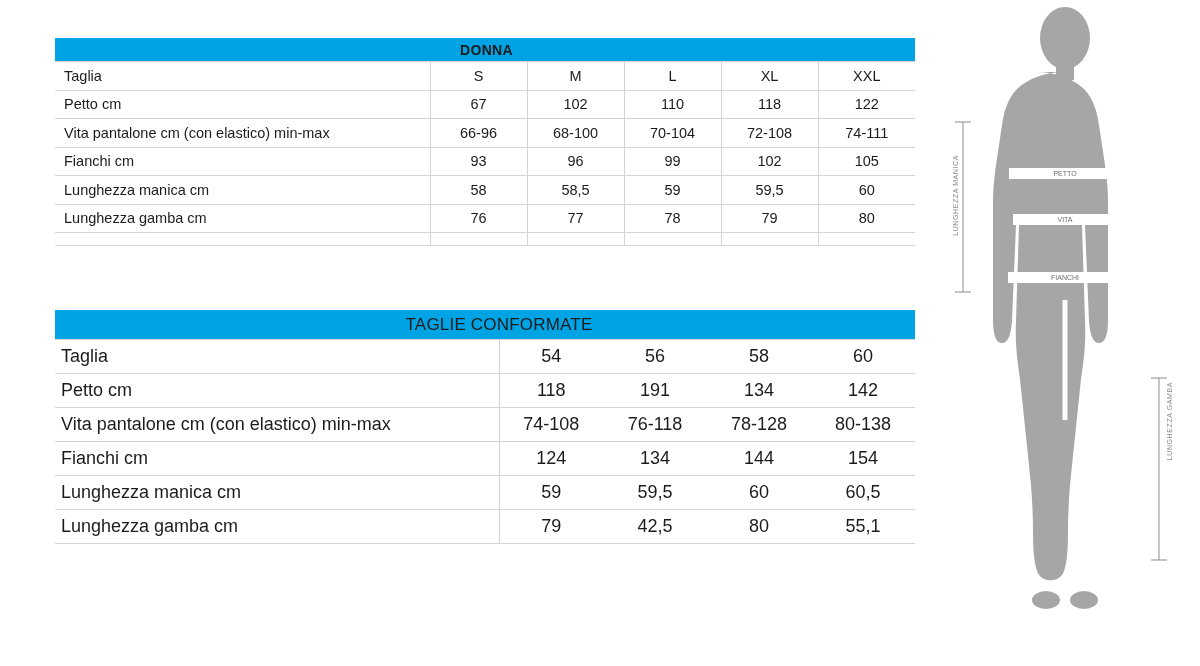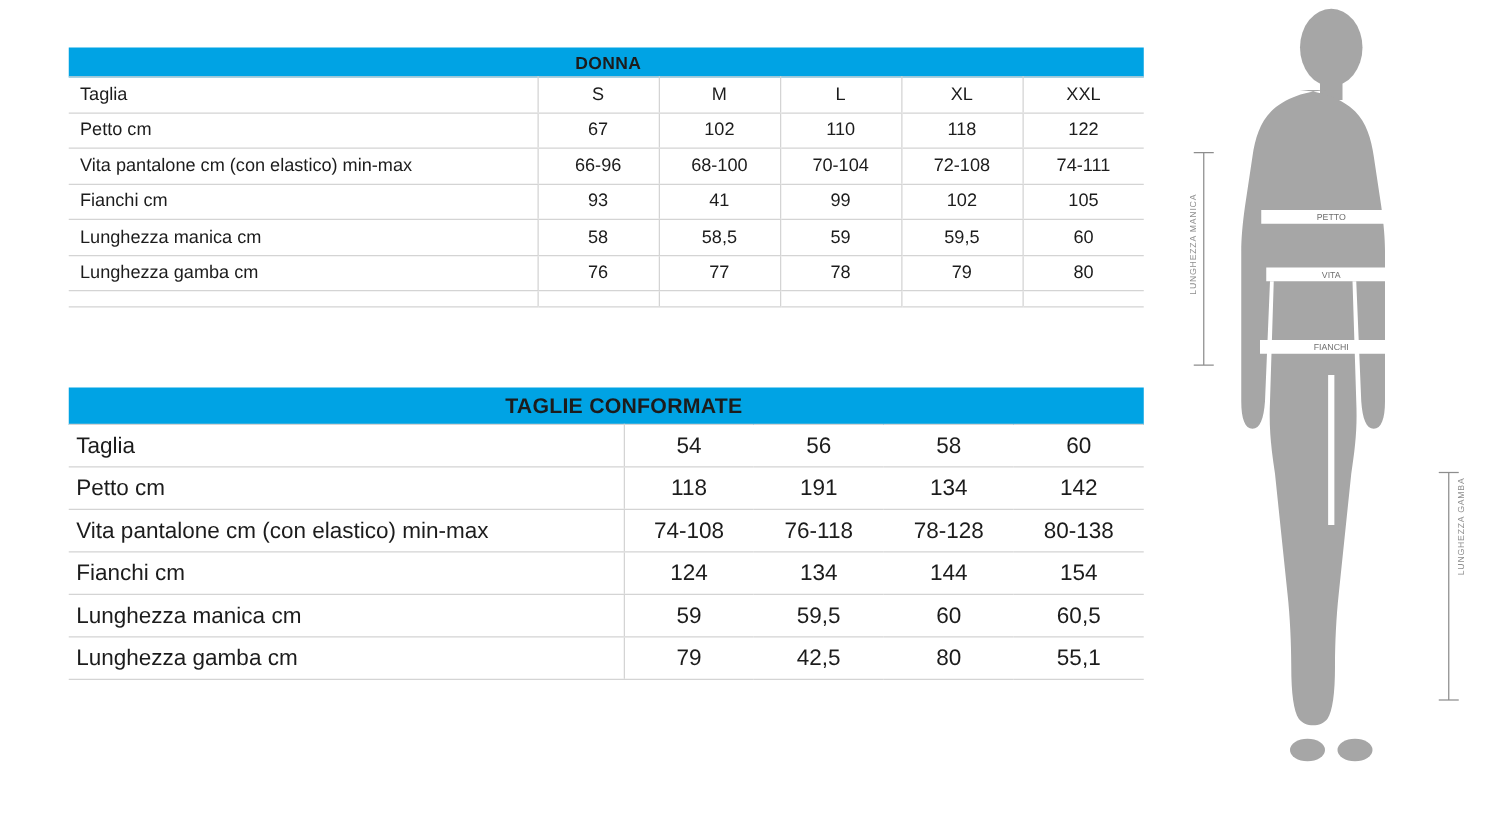--- a/index.html
+++ b/index.html
@@ -57,21 +57,21 @@
     text-align: left;
     padding-left: 9px;
   }
   #table1 .spacer td { height: 12px; border-bottom: 1px solid #d4d4d4; }
   #table1 col.c-label { width: 375px; }
   #table1 col.c-val { width: 97px; }
 
   
   #table2 .hdr-band td {
     font-size: 17px;
-    font-weight: bold;
+    font-weight: normal;
     letter-spacing: 0.2px;
     height: 29px;
     padding-left: 28px;
   }
   #table2 td { font-size: 18px; height: 33px; }
   #table2 td.label {
     text-align: left;
     padding-left: 6px;
   }
   #table2 col.c-label { width: 444px; }
@@ -140,21 +140,21 @@
         <td class="label">Vita pantalone cm (con elastico) min-max</td>
         <td class="vsep">66-96</td>
         <td class="vsep">68-100</td>
         <td class="vsep">70-104</td>
         <td class="vsep">72-108</td>
         <td class="vsep">74-111</td>
       </tr>
       <tr>
         <td class="label">Fianchi cm</td>
         <td class="vsep">93</td>
-        <td class="vsep">41</td>
+        <td class="vsep">96</td>
         <td class="vsep">99</td>
         <td class="vsep">102</td>
         <td class="vsep">105</td>
       </tr>
       <tr>
         <td class="label">Lunghezza manica cm</td>
         <td class="vsep">58</td>
         <td class="vsep">58,5</td>
         <td class="vsep">59</td>
         <td class="vsep">59,5</td>

